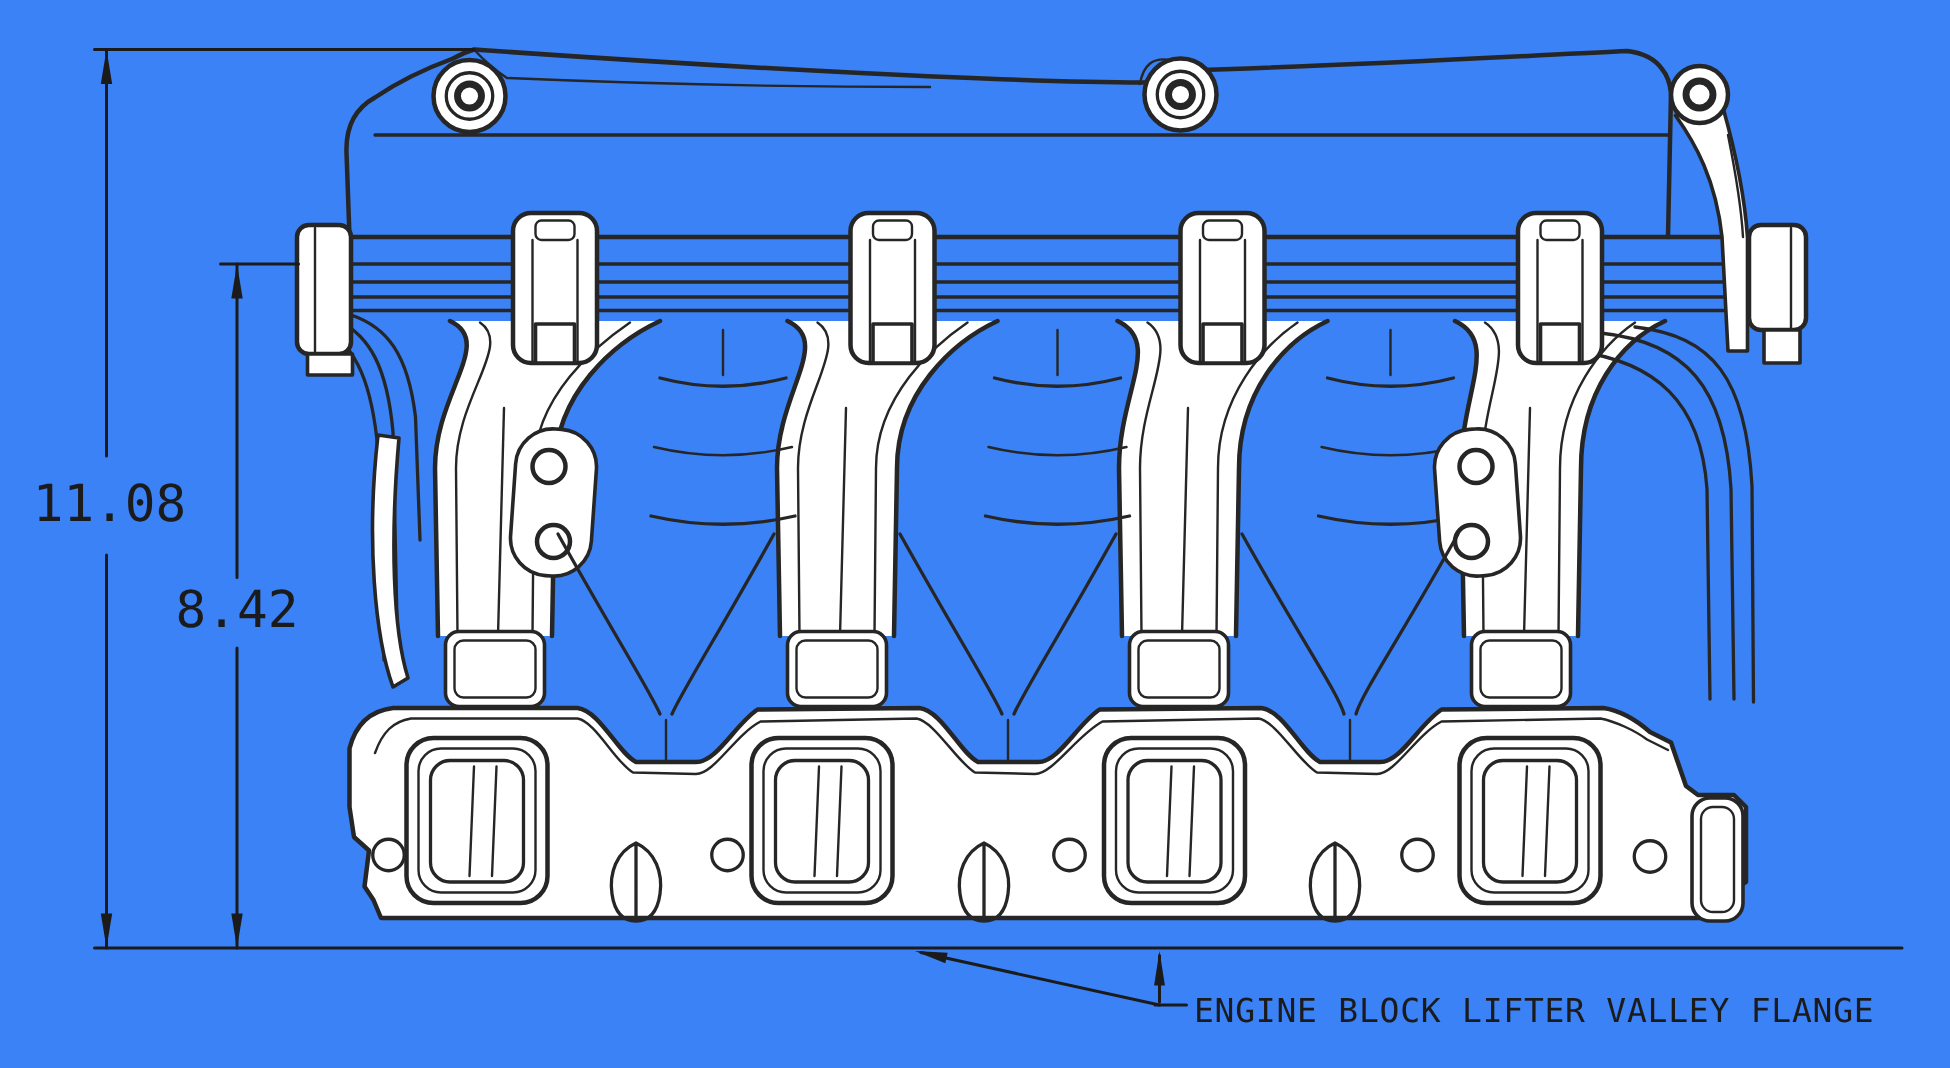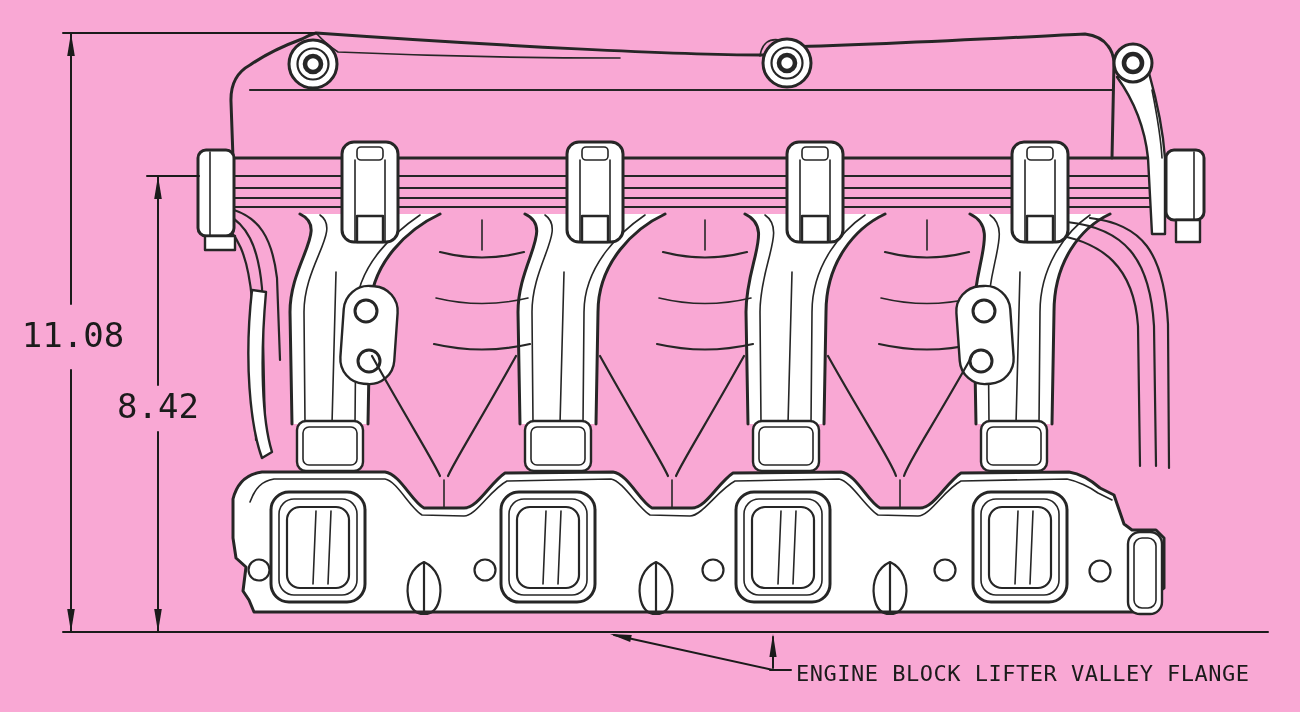--- a/index.html
+++ b/index.html
@@ -1,16 +1,16 @@
 <!DOCTYPE html>
 <html><head>
 <meta charset="utf-8">
 <style>
   html,body{margin:0;padding:0;background:#ffffff;}
-  .page{width:1300px;height:712px;position:relative;background:#f9a8d4;overflow:hidden;}
+  .page{width:1300px;height:712px;position:relative;background:#3b82f6;overflow:hidden;}
   svg{display:block;}
   
   .ln  {fill:none;stroke:#262626;stroke-width:3;  stroke-linejoin:round;stroke-linecap:round;}
   .ln2 {fill:none;stroke:#262626;stroke-width:2.2;stroke-linejoin:round;stroke-linecap:round;}
   .ln3 {fill:none;stroke:#262626;stroke-width:1.6;stroke-linejoin:round;stroke-linecap:round;}
   .wfill {fill:#ffffff;stroke:#262626;stroke-width:3;stroke-linejoin:round;}
   .wfill2{fill:#ffffff;stroke:#262626;stroke-width:2.4;stroke-linejoin:round;}
   .wflat {fill:#ffffff;stroke:none;}
   .bolt-hole{fill:#ffffff;stroke:#262626;stroke-width:4.6;}
   

